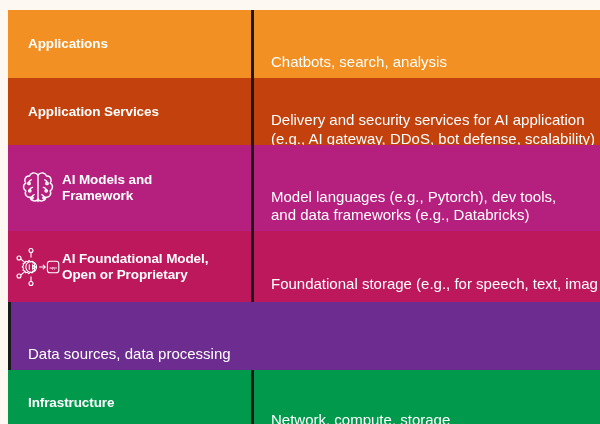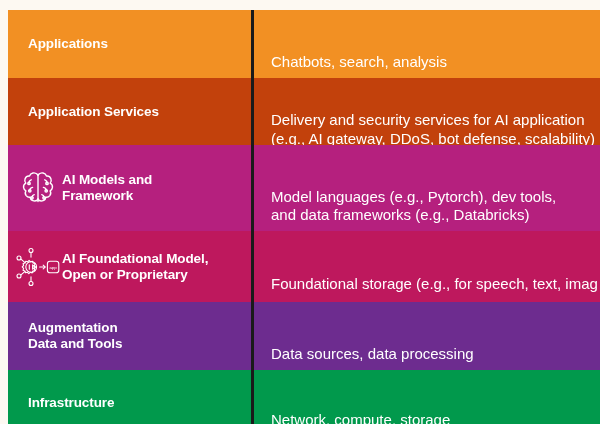--- a/index.html
+++ b/index.html
@@ -181,25 +181,20 @@
       <div class="layer-title">AI Foundational Model,
 Open or Proprietary</div>
     </div>
     <div class="divider"></div>
     <div class="right-cell">
       <div class="layer-desc">Foundational storage (e.g., for speech, text, imag</div>
     </div>
   </div>
 
   <div class="layer h-augmentation" style="background:#6D2C8F">
-    <div class="left-cell">
-      <div class="icon-slot empty"></div>
-      <div class="layer-title">Augmentation
-Data and Tools</div>
-    </div>
     <div class="divider"></div>
     <div class="right-cell">
       <div class="layer-desc">Data sources, data processing</div>
     </div>
   </div>
 
   <div class="layer h-infrastructure" style="background:#01994C">
     <div class="left-cell">
       <div class="icon-slot empty"></div>
       <div class="layer-title">Infrastructure</div>

